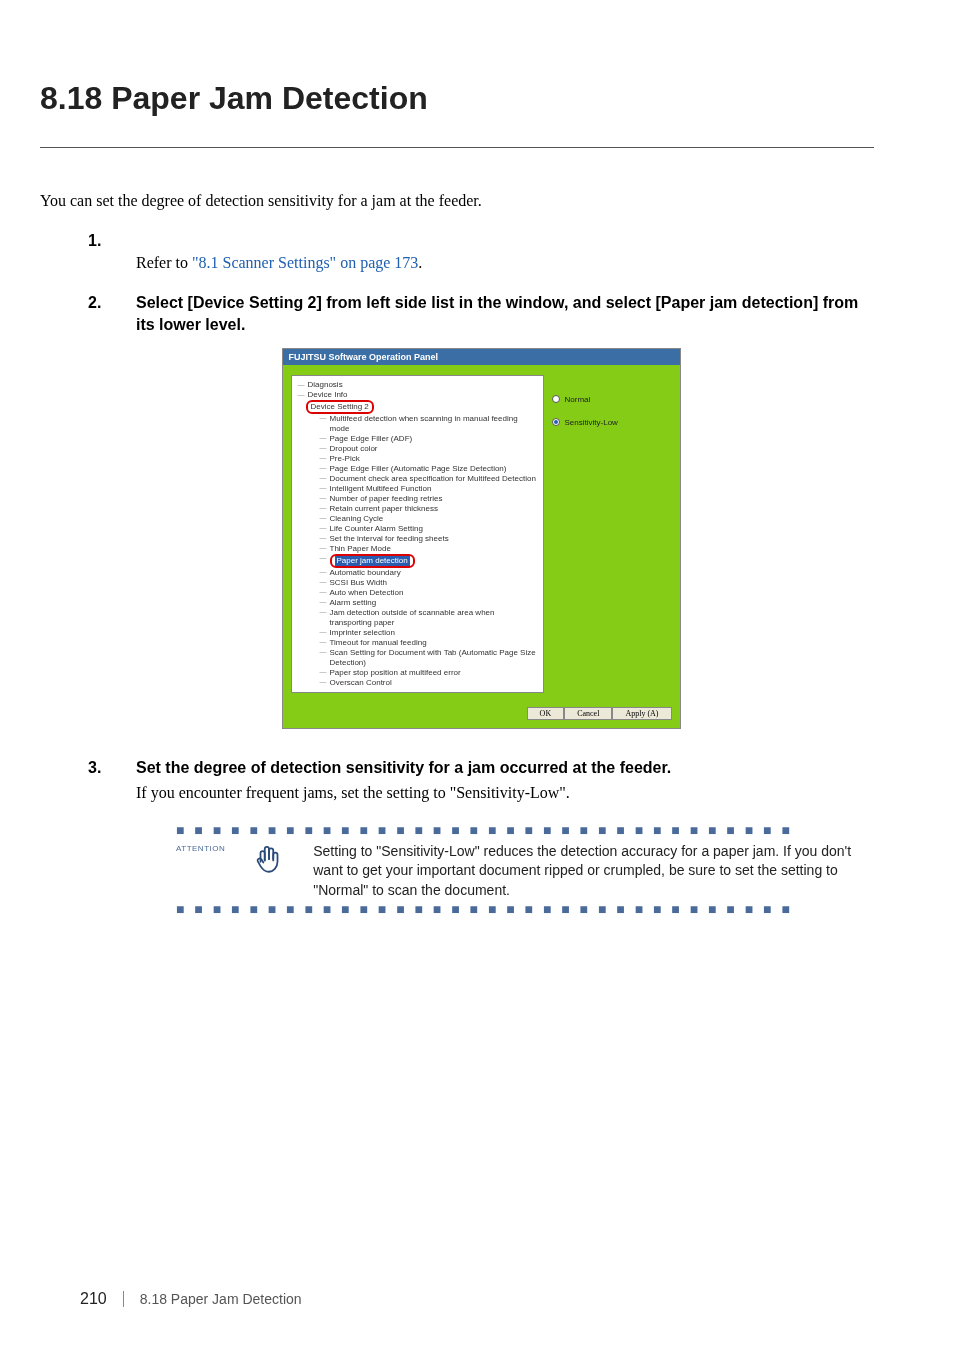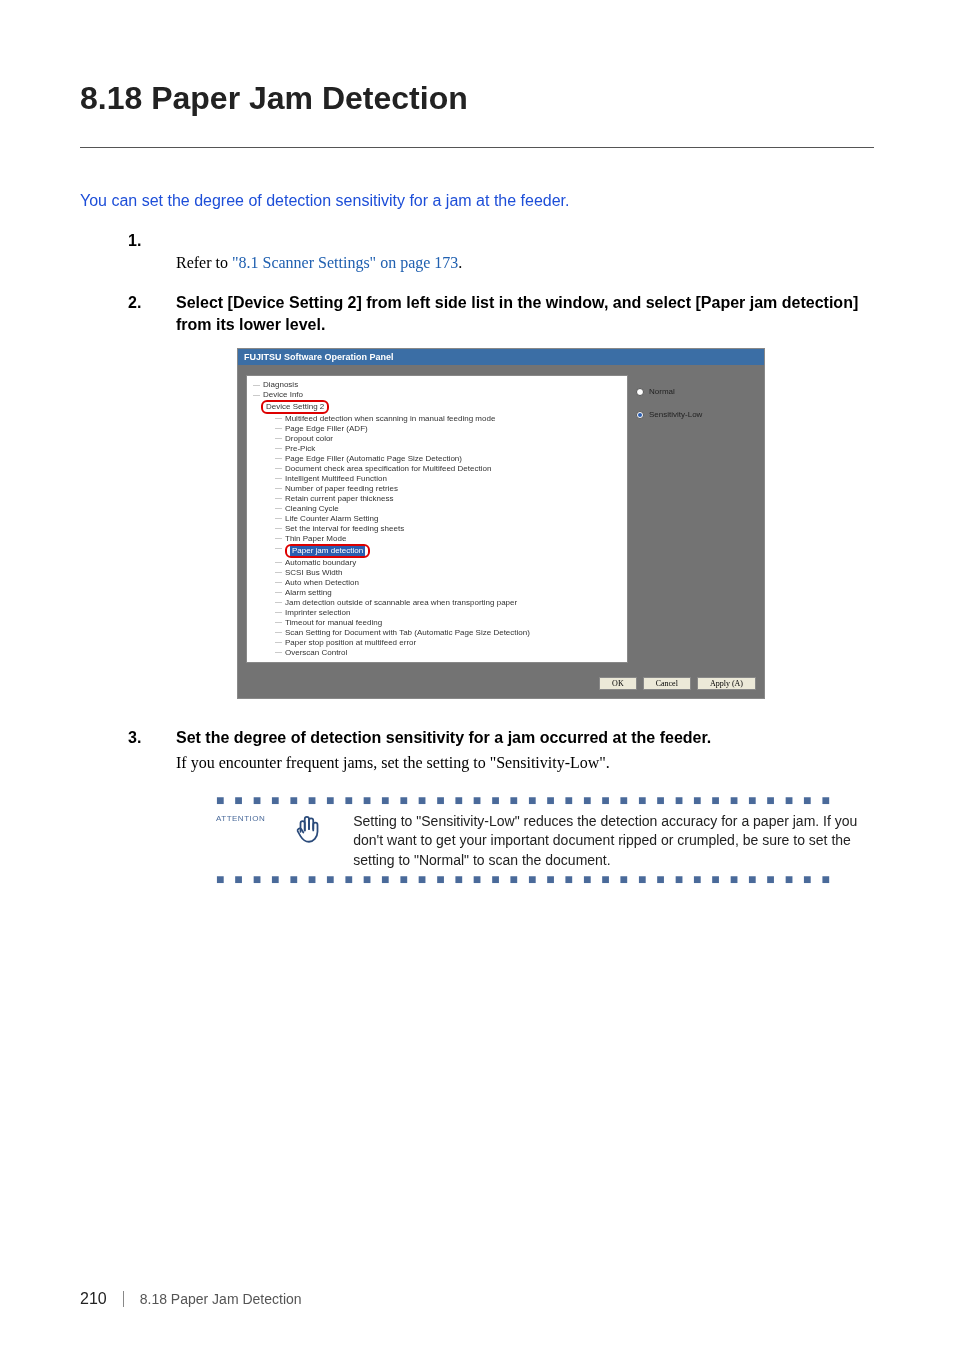--- a/index.html
+++ b/index.html
@@ -1,44 +1,44 @@
 <!DOCTYPE html>
 <html><head>
 <meta charset="utf-8">
 <style>
   * { box-sizing: border-box; margin: 0; padding: 0; }
   html, body { width: 954px; background: #fff; font-family: Arial, Helvetica, sans-serif; }
-  .page { width: 954px; height: 1350px; position: relative; padding: 80px 80px 0 80px; border-radius: 11px; }
+  .page { width: 954px; height: 1350px; position: relative; padding: 80px 80px 0 40px; border-radius: 11px; }
   .title { font-size: 32px; font-weight: bold; color: #222; margin-bottom: 30px; }
   .hr { border: none; border-top: 1px solid #555; margin: 25px 0 40px 0; }
-  .body-text { font-size: 16px; color: #1d4ed8; line-height: 1.6; font-family: Liberation Sans, sans-serif; }
+  .body-text { font-size: 16px; color: #000000; line-height: 1.6; font-family: Liberation Serif, serif; }
   .mb18 { margin-bottom: 18px; }
   .ol { margin-left: 48px; }
   .num-row { display: flex; margin-bottom: 4px; align-items: baseline; }
   .num { font-weight: bold; font-size: 16px; min-width: 48px; font-family: Arial, sans-serif; }
   .step-head { font-weight: bold; font-size: 16px; font-family: Arial, sans-serif; line-height: 1.4; }
   .step-body { font-size: 16px; font-family: "Times New Roman", serif; margin-left: 48px; margin-bottom: 20px; margin-top: 2px; }
   .link { color: #2060b0; }
 
   
-  .win { width: 528px; margin: 12px auto 28px auto; border: 1px solid #888; background: #737373; font-family: Tahoma, Arial, sans-serif; font-size: 8px; }
+  .win { width: 399px; margin: 12px auto 28px auto; border: 1px solid #888; background: #84cc16; font-family: Tahoma, Arial, sans-serif; font-size: 8px; }
   .win-title { background: linear-gradient(#3b6ea5,#3b6ea5); color:#fff; padding:3px 6px; font-weight:bold; font-size:9px; }
   .win-body { padding: 10px 8px 8px 8px; display:flex; gap:8px; }
   .treebox { flex: 1; background:#fff; border:1px solid #888; padding:4px 4px; line-height:1.25; color:#333; }
   .treebox .root { padding-left:2px; }
   .treebox .lv1 { padding-left:10px; }
   .treebox .lv2 { padding-left:24px; display:flex; align-items:flex-start; }
   .treebox .dash { color:#999; margin-right:3px; font-size:7px; }
   .hl-red { display:inline-block; border:2px solid #d00; border-radius:6px; padding:0 3px; }
   .hl-blue { display:inline-block; background:#2a5db0; color:#fff; padding:0 2px; }
   .radiopane { width:120px; padding-top:12px; }
-  .radio-row { display:flex; align-items:flex-end; gap:5px; font-size:8px; color:#222; margin-bottom:14px; }
+  .radio-row { display:flex; align-items:flex-start; gap:5px; font-size:8px; color:#222; margin-bottom:14px;margin-top:8px; }
   .radio-dot { width:8px; height:8px; border-radius:50%; border:1px solid #555; display:inline-flex; align-items:center; justify-content:center; background:#fff;}
   .radio-dot.sel::after { content:""; width:4px; height:4px; border-radius:50%; background:#2a5db0; display:block;}
-  .win-btns { display:flex; justify-content:flex-end; gap:6px; padding:6px 8px 8px 8px;align-items:center; }
+  .win-btns { display:flex; justify-content:flex-end; padding:6px 8px 8px 8px;align-items:center; }
   .win-btn { font-size:8px; padding:1px 12px; border:1px solid #888; background:#ece9d8; font-family:Tahoma; }
 
   
   .attn-wrap { margin: 8px 0 0 88px; }
   .attn-bar { letter-spacing: 3px; color: #4a6a9a; font-size: 14px; margin-bottom:4px; white-space:nowrap; overflow:hidden;}
   .attn-row { display:flex; align-items:flex-start; gap:27px; }
   .attn-label { font-size:8px; color:#4a6a9a; letter-spacing:0.5px; font-family:Arial,sans-serif; padding-top:2px;}
   .attn-icon { width:34px; height:34px; }
   .attn-text { flex:1; font-size:14px; color:#222; font-family: Arial, sans-serif; line-height:1.4; }
 

